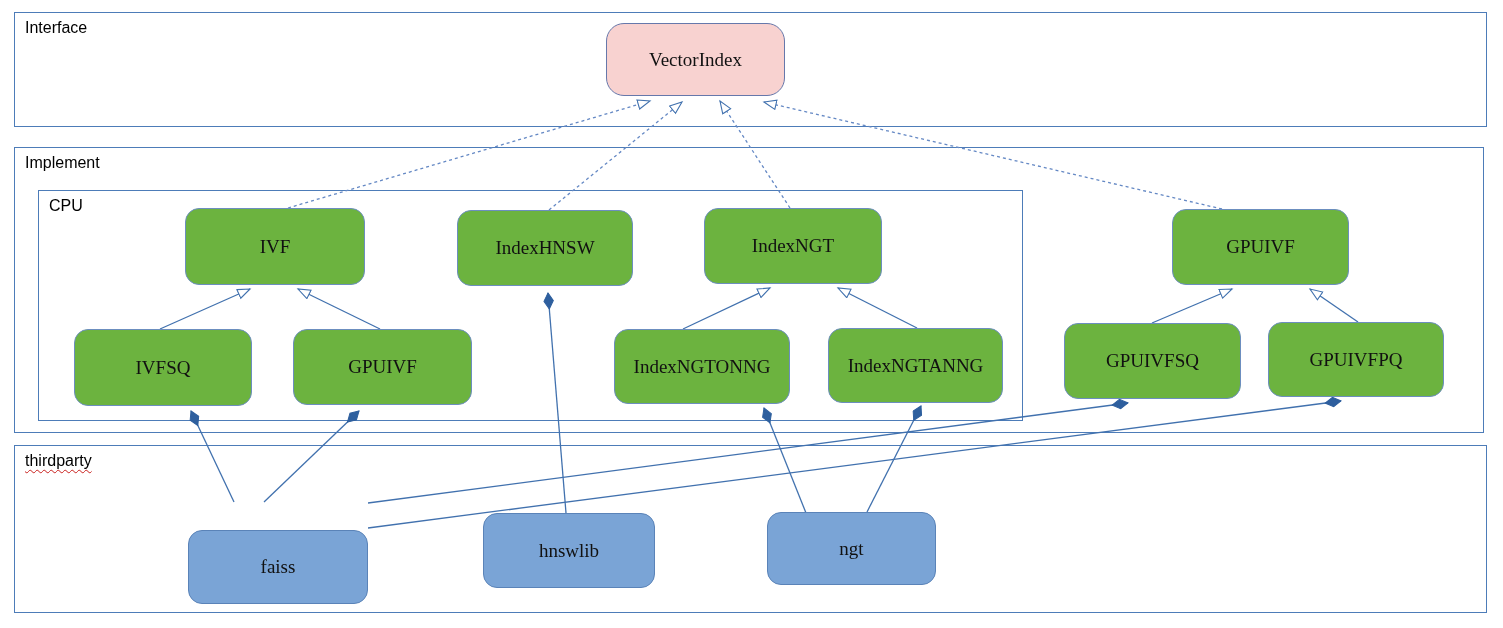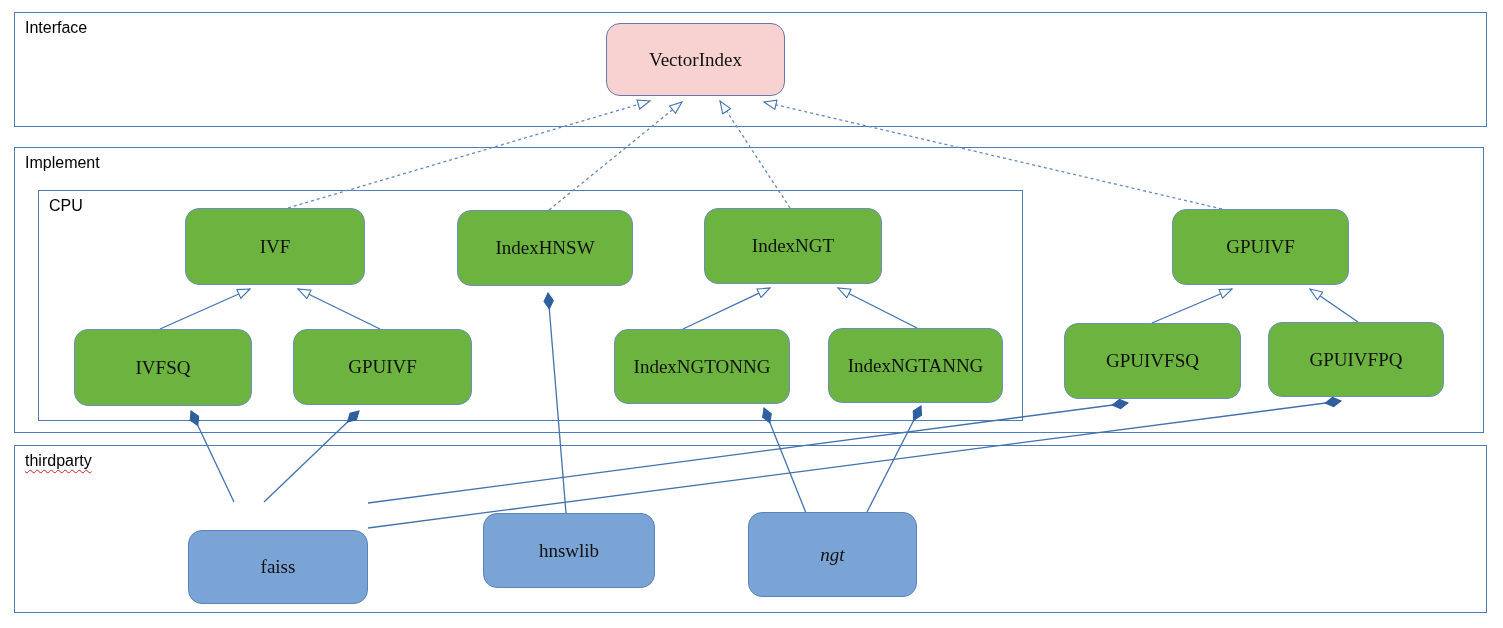--- a/index.html
+++ b/index.html
@@ -102,31 +102,31 @@
       <line x1="234" y1="502" x2="191" y2="411" marker-end="url(#mDiamond)"></line>
       <line x1="264" y1="502" x2="359" y2="411" marker-end="url(#mDiamond)"></line>
       <line x1="566" y1="513" x2="548" y2="293" marker-end="url(#mDiamond)"></line>
       <line x1="806" y1="513" x2="764" y2="408" marker-end="url(#mDiamond)"></line>
       <line x1="867" y1="512" x2="921" y2="406" marker-end="url(#mDiamond)"></line>
       <line x1="368" y1="503" x2="1128" y2="403" marker-end="url(#mDiamond)"></line>
       <line x1="368" y1="528" x2="1341" y2="401" marker-end="url(#mDiamond)"></line>
     </g>
   </svg>
 
-  <div class="node pink" style="left:606px;top:23px;width:179px;height:73px;">VectorIndex</div>
+  <div class="node pink" style="left:606px;top:23px;width:179px;height:73px;border-radius:18px;">VectorIndex</div>
 
   <div class="node green" style="left:185px;top:208px;width:180px;height:77px;">IVF</div>
   <div class="node green" style="left:704px;top:208px;width:178px;height:76px;">IndexNGT</div>
   <div class="node green" style="left:457px;top:210px;width:176px;height:76px;">IndexHNSW</div>
   <div class="node green" style="left:74px;top:329px;width:178px;height:77px;">IVFSQ</div>
   <div class="node green" style="left:293px;top:329px;width:179px;height:76px;">GPUIVF</div>
   <div class="node green" style="left:614px;top:329px;width:176px;height:75px;">IndexNGTONNG</div>
   <div class="node green" style="left:828px;top:328px;width:175px;height:75px;">IndexNGTANNG</div>
 
   <div class="node green" style="left:1172px;top:209px;width:177px;height:76px;">GPUIVF</div>
   <div class="node green" style="left:1064px;top:323px;width:177px;height:76px;">GPUIVFSQ</div>
   <div class="node green" style="left:1268px;top:322px;width:176px;height:75px;border-radius:14px;">GPUIVFPQ</div>
 
   <div class="node blue" style="left:188px;top:530px;width:180px;height:74px;">faiss</div>
   <div class="node blue" style="left:483px;top:513px;width:172px;height:75px;">hnswlib</div>
-  <div class="node blue" style="left:748px;top:512px;width:169px;height:85px;font-style:italic;">ngt</div>
+  <div class="node blue" style="left:767px;top:512px;width:169px;height:73px;">ngt</div>
 
 </div>
 
 </body></html>

